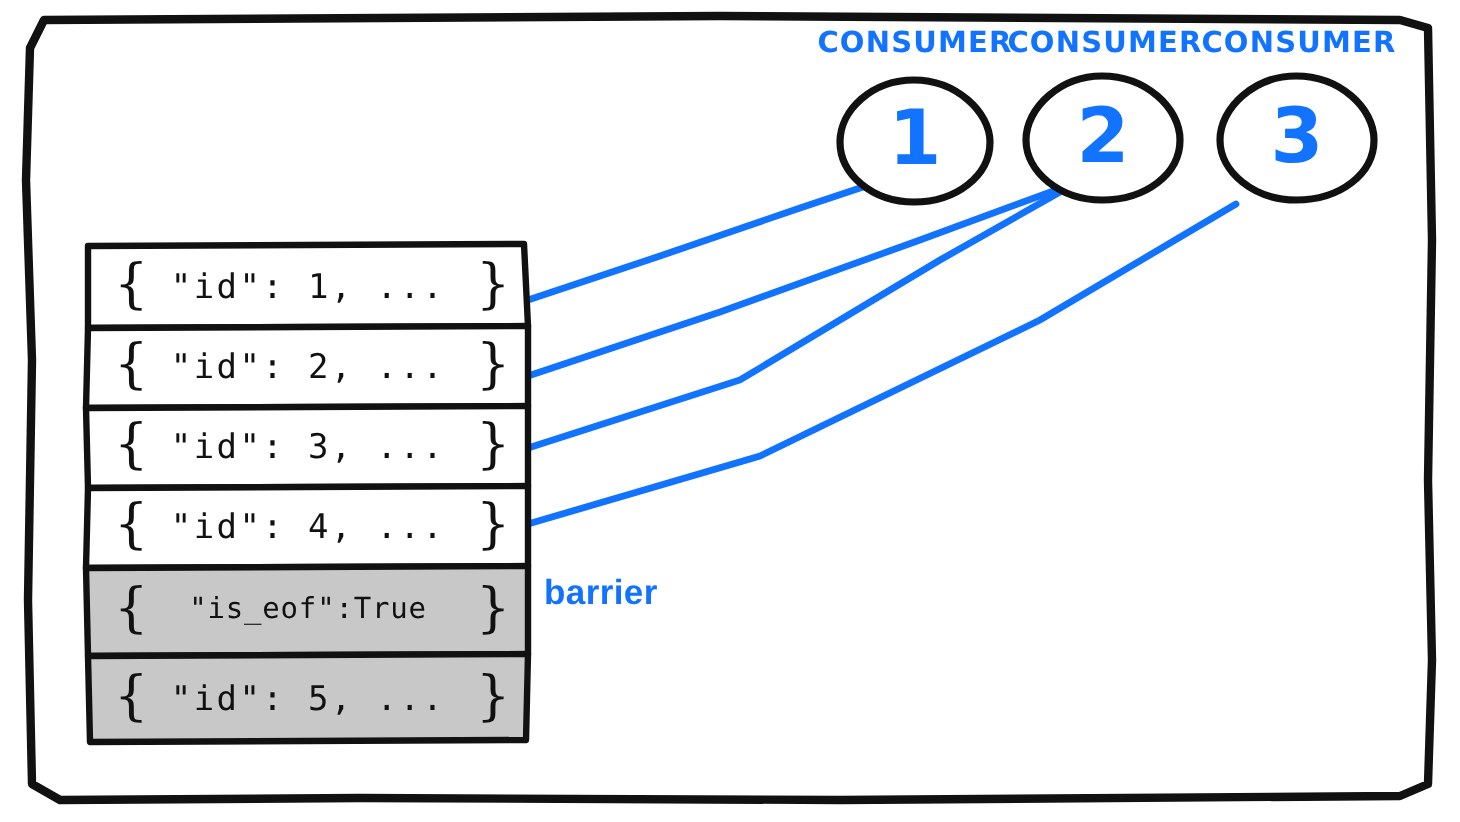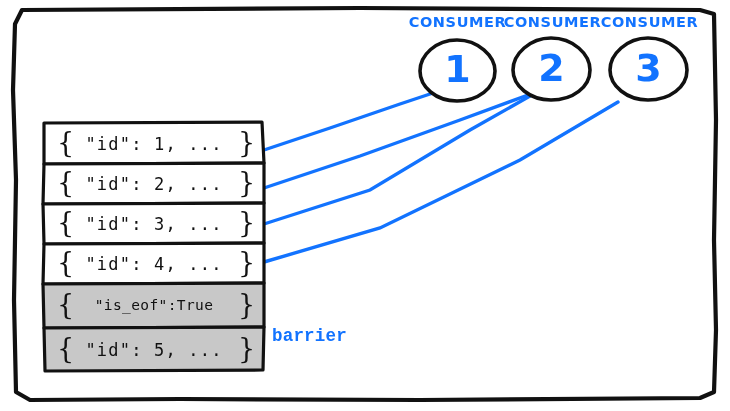--- a/index.html
+++ b/index.html
@@ -39,26 +39,25 @@
     letter-spacing:0.4px;
   }
   .brace{
     color:#111111;
     font-family:"DejaVu Serif",serif;
     font-size:27px;
     line-height:1;
   }
   .barrier{
     color:#1273ff;
-    font-family:Liberation Mono, monospace;
+    font-family:Liberation Sans, sans-serif;
     font-size:17.5px;
     font-weight:600;
     line-height:1.08;
     letter-spacing:0.2px;
-    margin-top:40px;
   }
 </style>
 </head>
 <body>
 
 <div id="stage">
 
   <svg class="layer ink" viewBox="0 0 730 411">
 
     <g>

